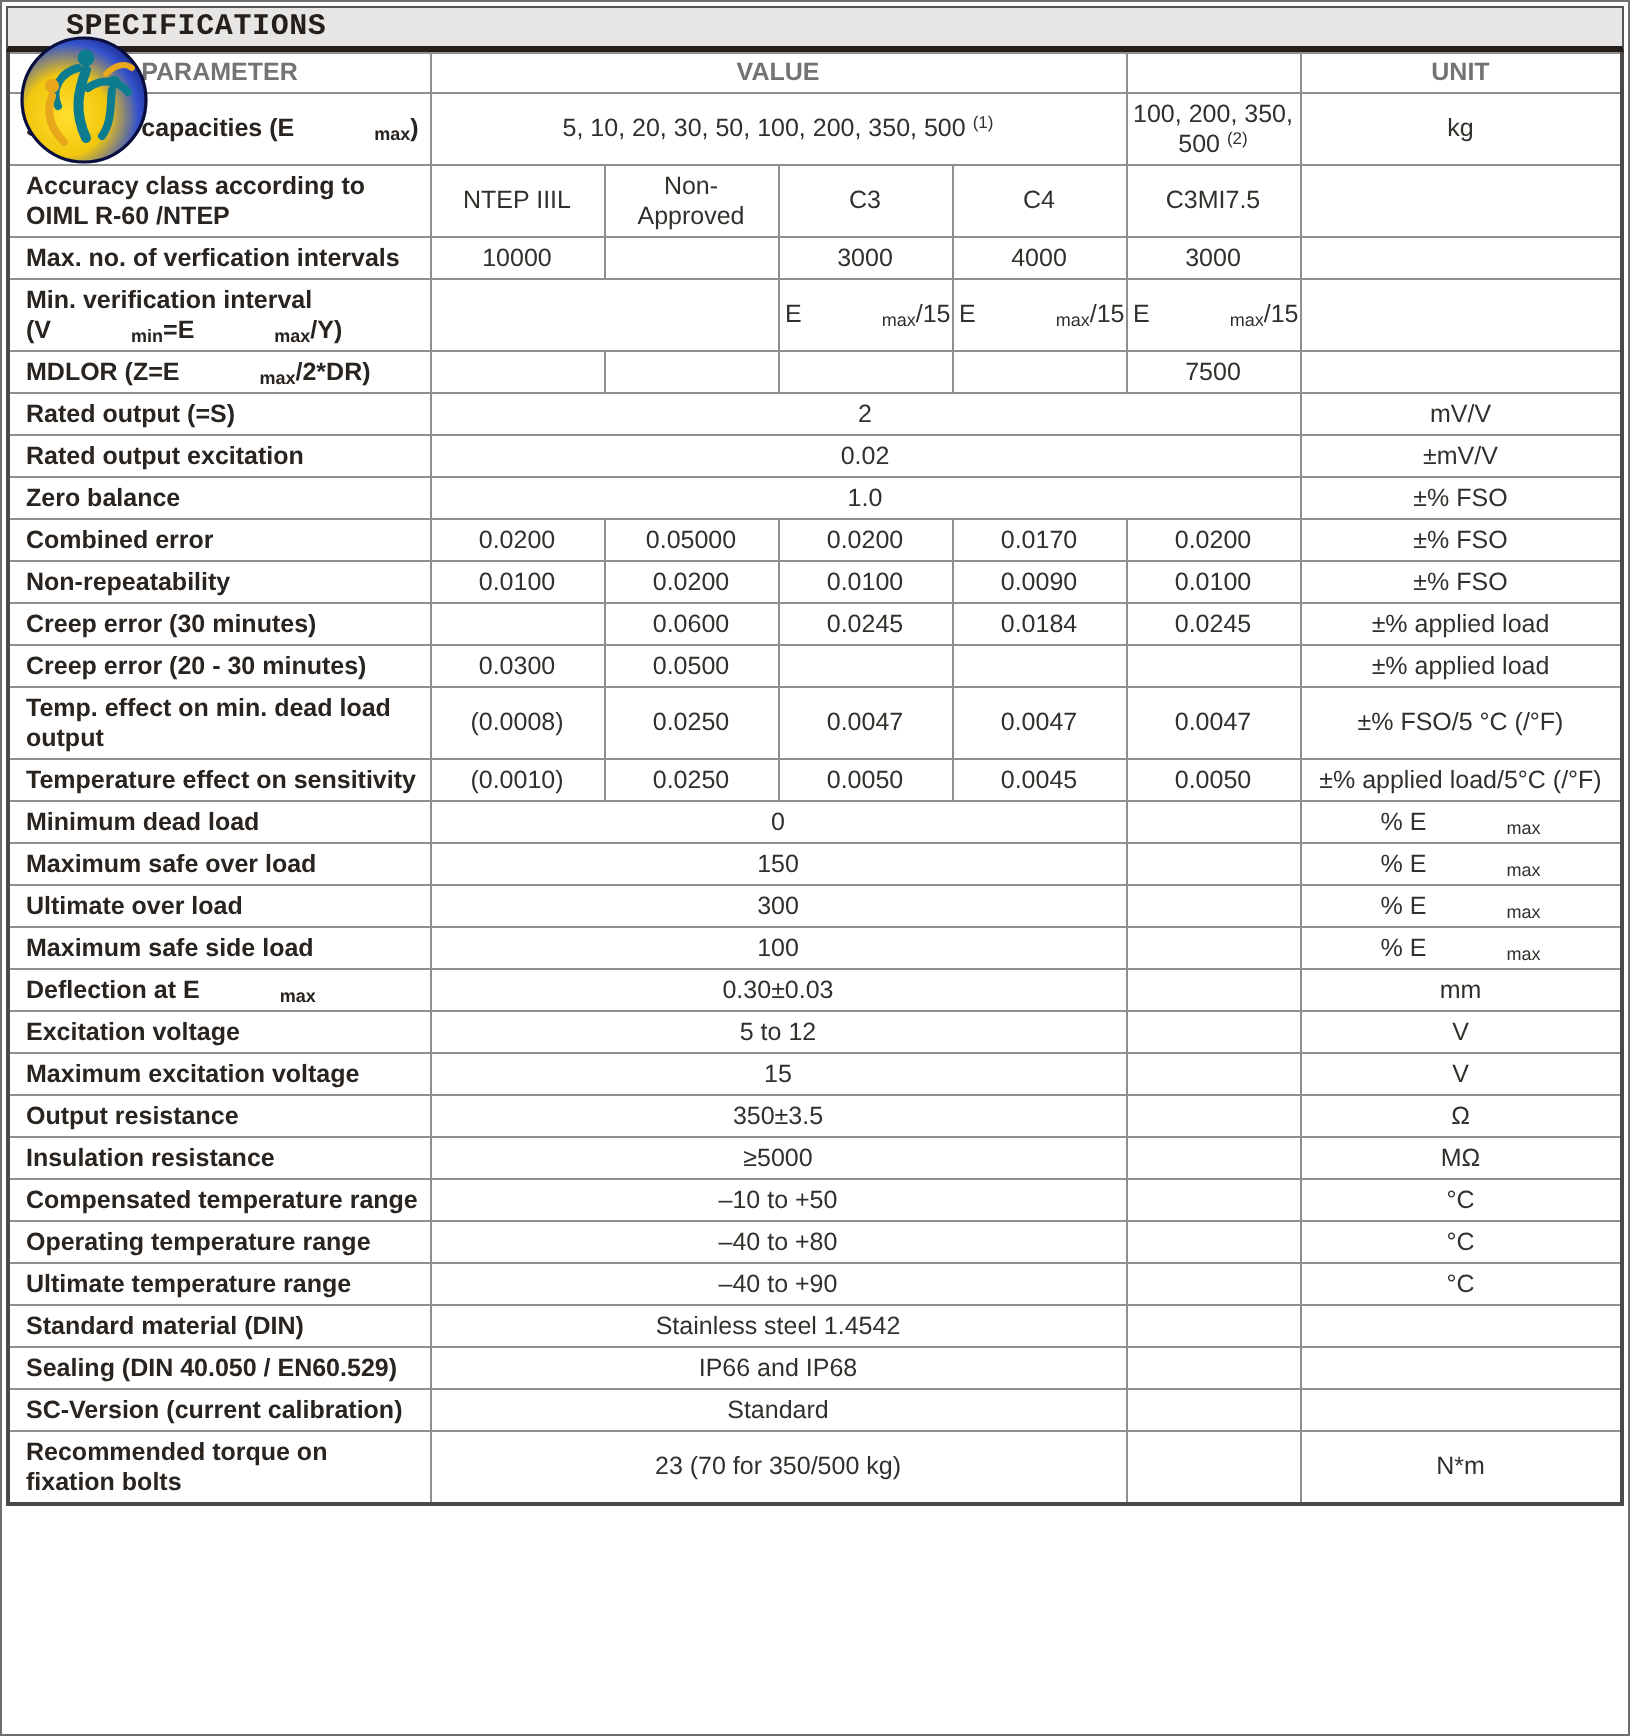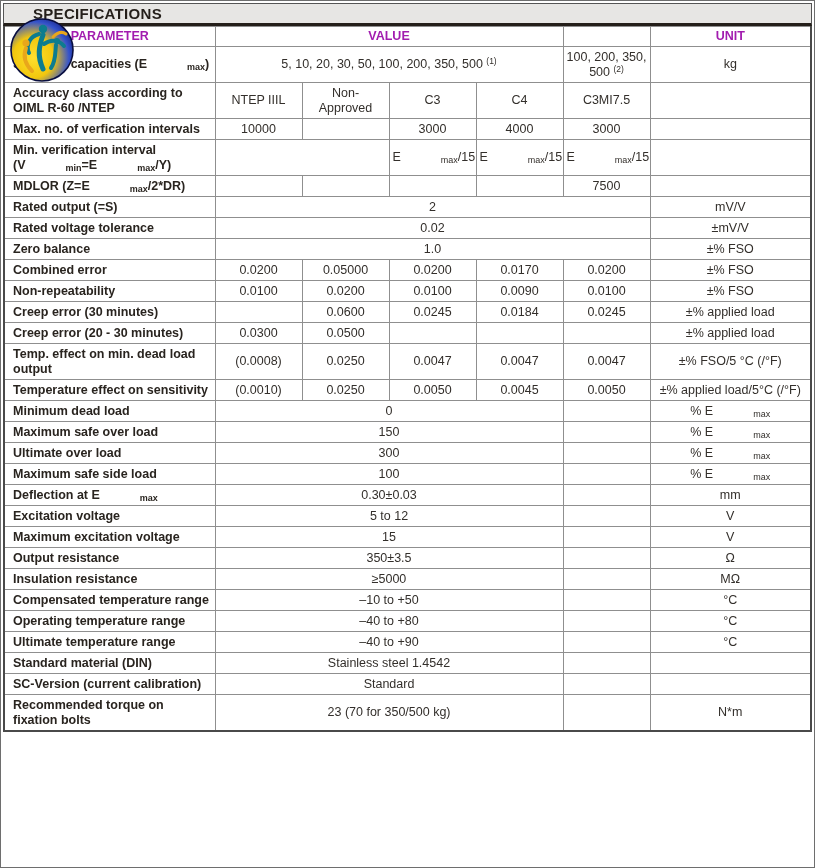--- a/index.html
+++ b/index.html
@@ -10,34 +10,34 @@
   }
   .frame {
     position:absolute; inset:0; border:1px solid #6e6e6e; box-sizing:border-box;
     background:#fff; padding:2px;
   }
   .titlebar {
     height:19px; background:#e7e6e4;
     border:1px solid #555; border-bottom:3px solid #241f1a;
     display:flex; align-items:center;
     padding-left:29px;
-    font-size:15px; font-weight:bold; letter-spacing:0.3px; color:#241f1a;
+    font-size:15px; font-weight:bold; letter-spacing:0.3px; color:#241f1a;font-family:Liberation Mono, monospace;
   }
   table.spec {
     width:100%; table-layout:fixed; border-collapse:collapse;
     border:2px solid #4a4a4a; border-top:none;
     background:#fff;
   }
   th, td {
     border:1px solid #8f8f8f;
     font-size:12.5px; line-height:15px;
     padding:2.5px 3px; text-align:center; vertical-align:middle;
     color:#332f2b; overflow:hidden;
   }
-  th { font-weight:bold; color:#a21caf; padding:2px 3px; }
+  th { font-weight:bold; color:#737373; padding:2px 3px; }
   th.h-param { text-align:center; }
   td.param {
     text-align:left; font-weight:bold; color:#29241f;
     padding-left:8px; padding-right:4px;
   }
   sub { font-size:9px; line-height:0; vertical-align:-2px;padding-left:40px; }
   sup { font-size:8.5px; line-height:0; vertical-align:4px; }
   .logo {
     position:absolute; left:9px; top:17px; width:64px; height:64px; z-index:5;
   }
@@ -110,21 +110,21 @@
           <td></td>
           <td>7500</td>
           <td></td>
         </tr>
         <tr>
           <td class="param">Rated output (=S)</td>
           <td colspan="5">2</td>
           <td>mV/V</td>
         </tr>
         <tr>
-          <td class="param">Rated voltage tolerance</td>
+          <td class="param">Rated output excitation</td>
           <td colspan="5">0.02</td>
           <td>±mV/V</td>
         </tr>
         <tr>
           <td class="param">Zero balance</td>
           <td colspan="5">1.0</td>
           <td>±% FSO</td>
         </tr>
         <tr>
           <td class="param">Combined error</td>
@@ -248,20 +248,26 @@
         </tr>
         <tr>
           <td class="param">Ultimate temperature range</td>
           <td colspan="4">–40 to +90</td>
           <td></td>
           <td>°C</td>
         </tr>
         <tr>
           <td class="param">Standard material (DIN)</td>
           <td colspan="4">Stainless steel 1.4542</td>
+          <td></td>
+          <td></td>
+        </tr>
+        <tr>
+          <td class="param">Sealing (DIN 40.050 / EN60.529)</td>
+          <td colspan="4">IP66 and IP68</td>
           <td></td>
           <td></td>
         </tr>
         <tr>
           <td class="param">SC-Version (current calibration)</td>
           <td colspan="4">Standard</td>
           <td></td>
           <td></td>
         </tr>
         <tr>

